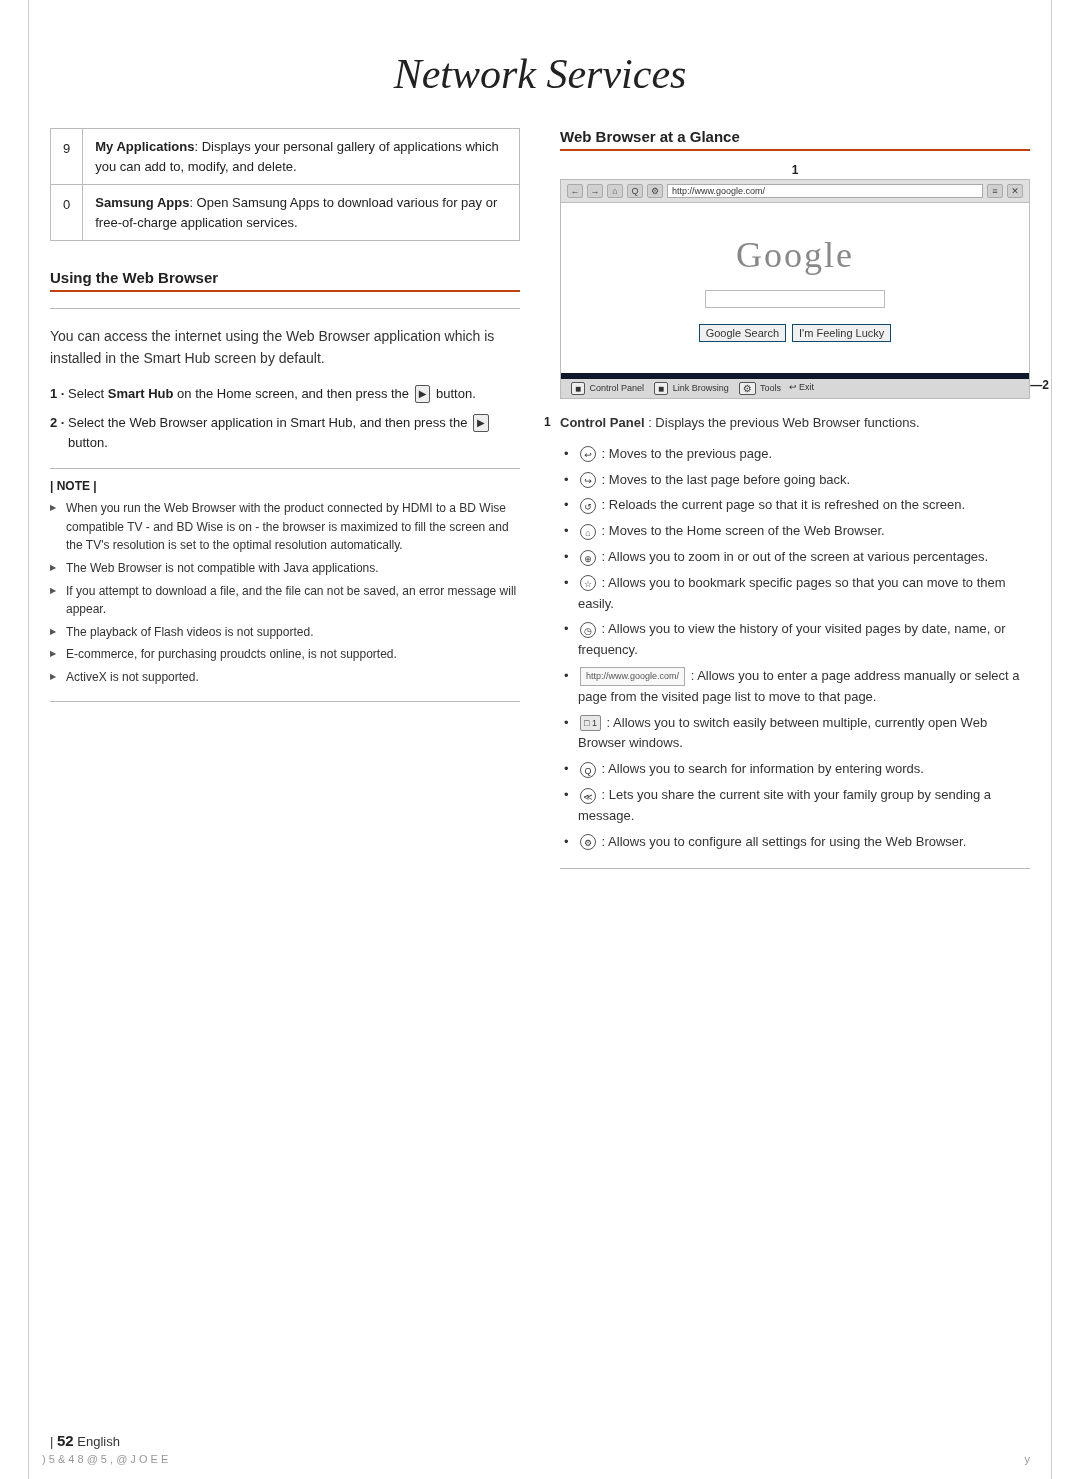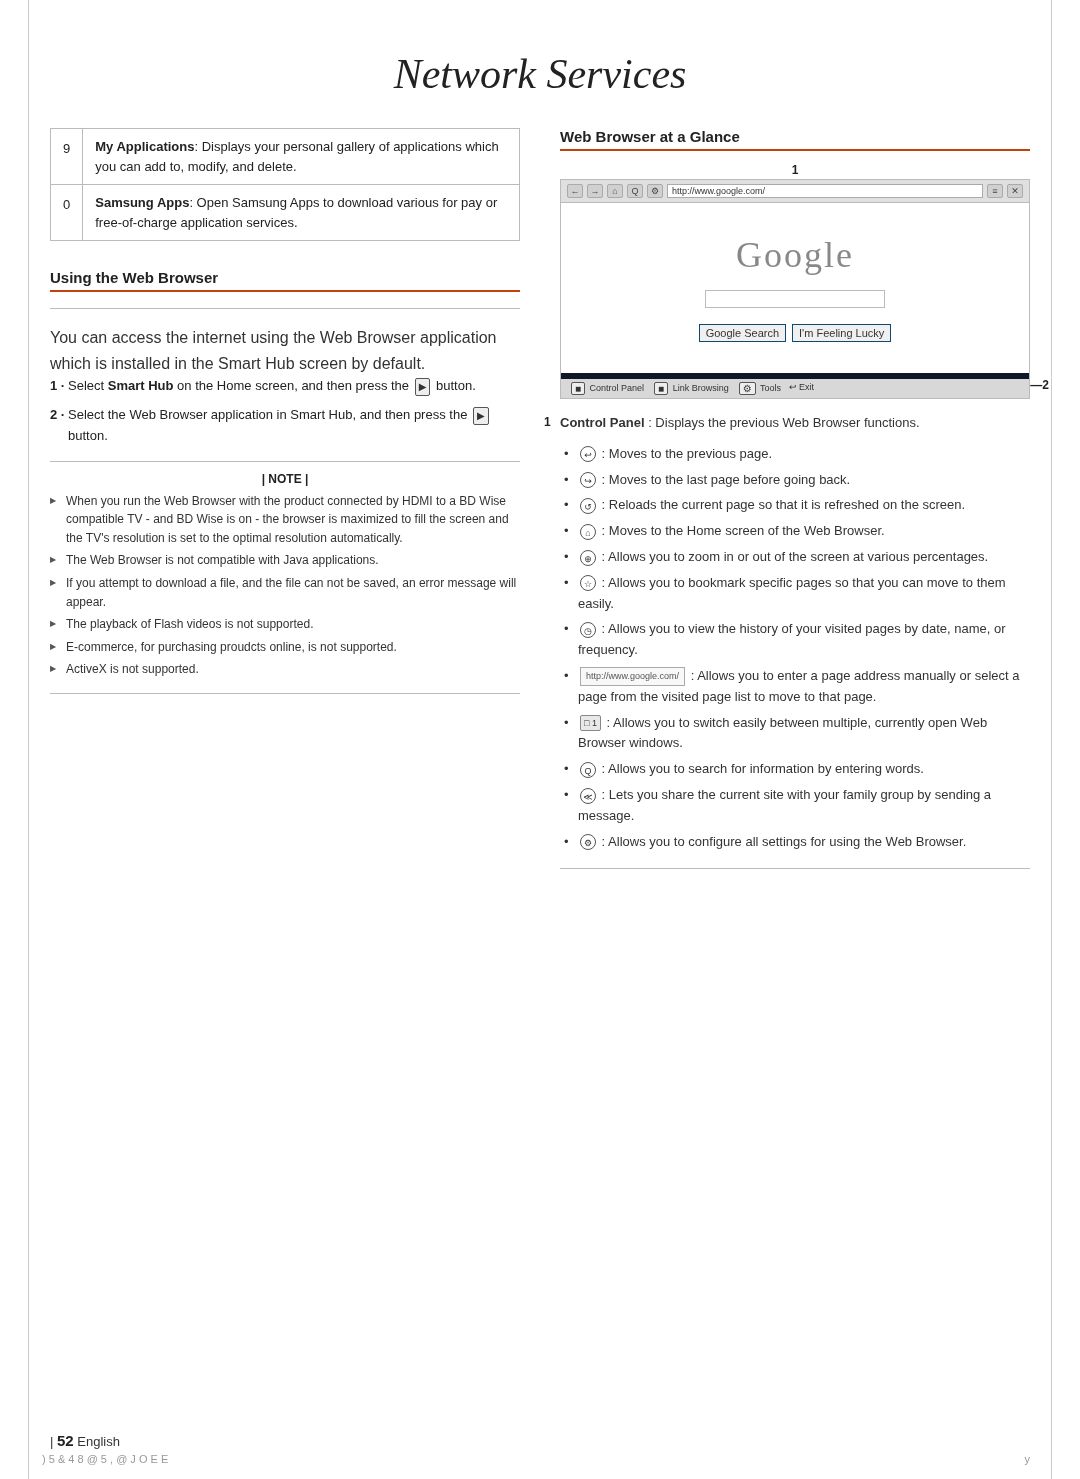--- a/index.html
+++ b/index.html
@@ -94,24 +94,24 @@
       font-size: 15px;
       font-weight: bold;
       color: #222;
       border-bottom: 2px solid #c2410c;
       padding-bottom: 4px;
       margin-bottom: 12px;
     }
 
     
     .body-text {
-      font-size: 16px;
+      font-size: 14px;
       line-height: 1.6;
       color: #333;
-      margin-bottom: 0;
+      margin-bottom: 14px;
     }
 
     
     .step-list {
       list-style: none;
       margin-bottom: 14px;
     }
     .step-list li {
       font-size: 13px;
       line-height: 1.6;
@@ -128,21 +128,20 @@
     
     .note-box {
       border-top: 1px solid #bbb;
       border-bottom: 1px solid #bbb;
       padding: 10px 0 10px 0;
       margin-bottom: 14px;
     }
     .note-title {
       font-size: 12px;
       font-weight: bold;
-      text-align: center;
       margin-bottom: 6px;
     }
     .note-list {
       list-style: none;
       padding-left: 0;
     }
     .note-list li {
       font-size: 12px;
       line-height: 1.55;
       padding-left: 16px;

